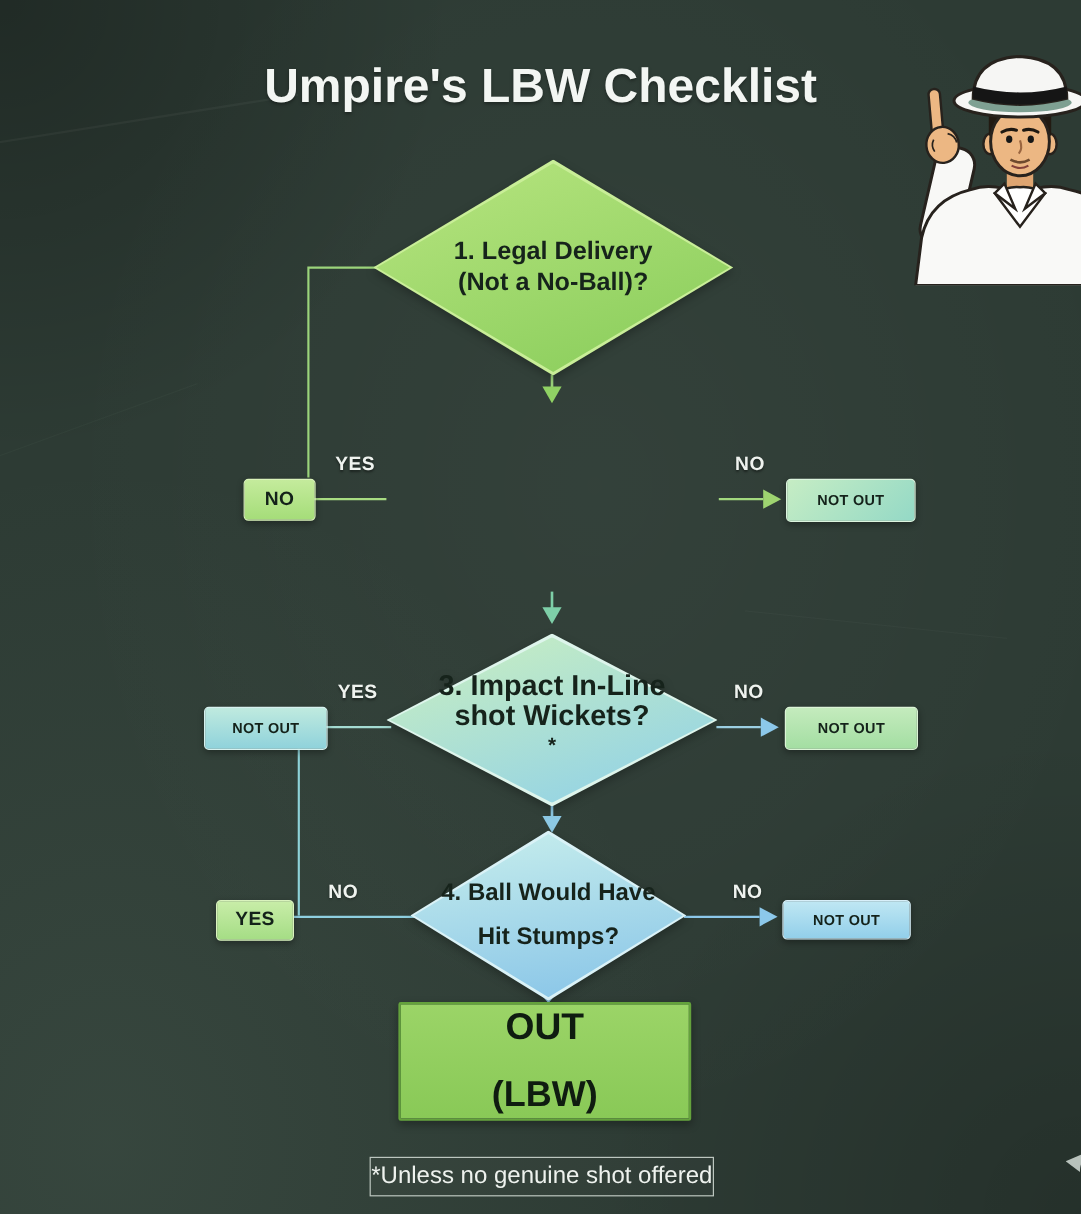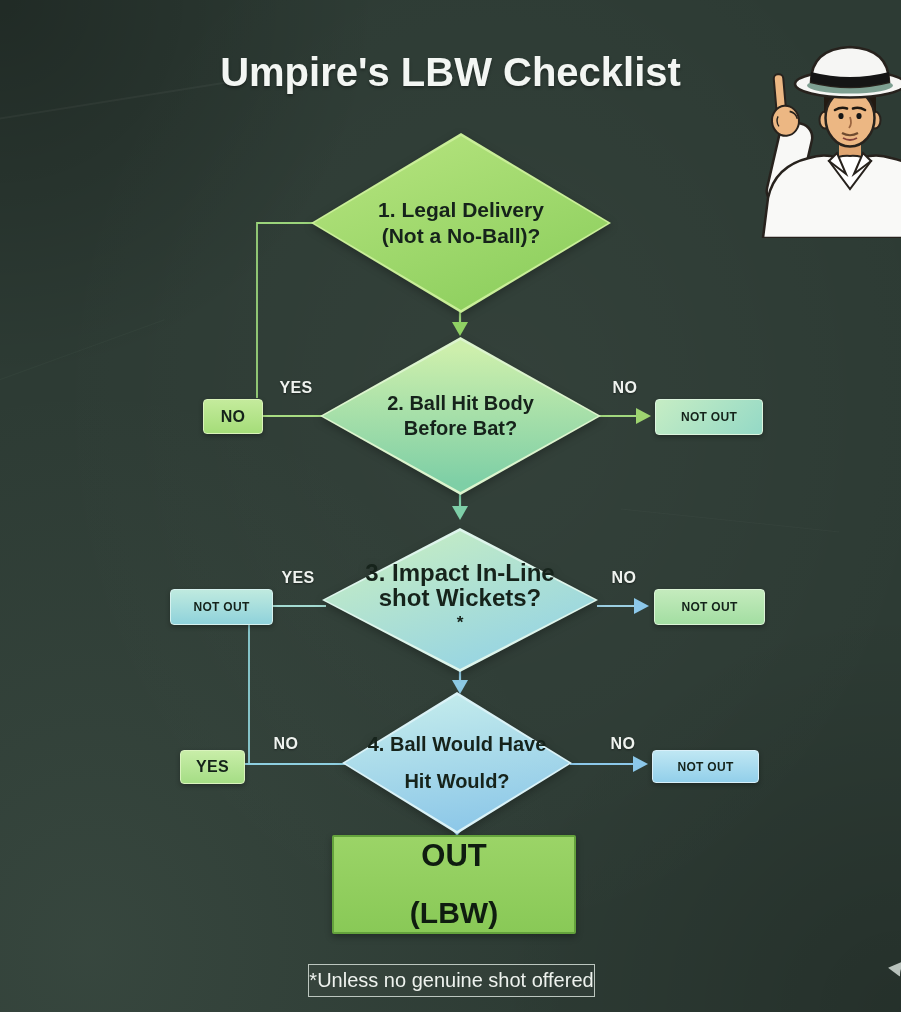--- a/index.html
+++ b/index.html
@@ -157,44 +157,36 @@
 
   <div id="d1" class="diamond">
     <div class="dshape"></div>
     <div class="dfill"></div>
     <div class="dtext">
       <span>1. Legal Delivery</span>
       <span><span>(Not a No-Ball)?</span><sup></sup></span>
     </div>
   </div>
 
-  <div id="d2" class="diamond">
-    <div class="dshape"></div>
-    <div class="dfill"></div>
-    <div class="dtext">
-      <span>2. Ball Hit Body</span>
-      <span><span>Before Bat?</span><sup></sup></span>
-    </div>
-  </div>
 
   <div id="d3" class="diamond">
     <div class="dshape"></div>
     <div class="dfill"></div>
     <div class="dtext">
       <span>3. Impact In-Line</span>
       <span><span>shot Wickets?</span><sup>*</sup></span>
     </div>
   </div>
 
   <div id="d4" class="diamond">
     <div class="dshape"></div>
     <div class="dfill"></div>
     <div class="dtext">
       <span>4. Ball Would Have</span>
-      <span><span>Hit Would?</span><sup></sup></span>
+      <span><span>Hit Stumps?</span><sup></sup></span>
     </div>
   </div>
 
   <div id="lbl-yes-q2" class="blabel">YES</div>
   <div id="lbl-no-q2" class="blabel">NO</div>
   <div id="lbl-yes-q3" class="blabel">YES</div>
   <div id="lbl-no-q3" class="blabel">NO</div>
   <div id="lbl-no-q4l" class="blabel">NO</div>
   <div id="lbl-no-q4r" class="blabel">NO</div>
 

